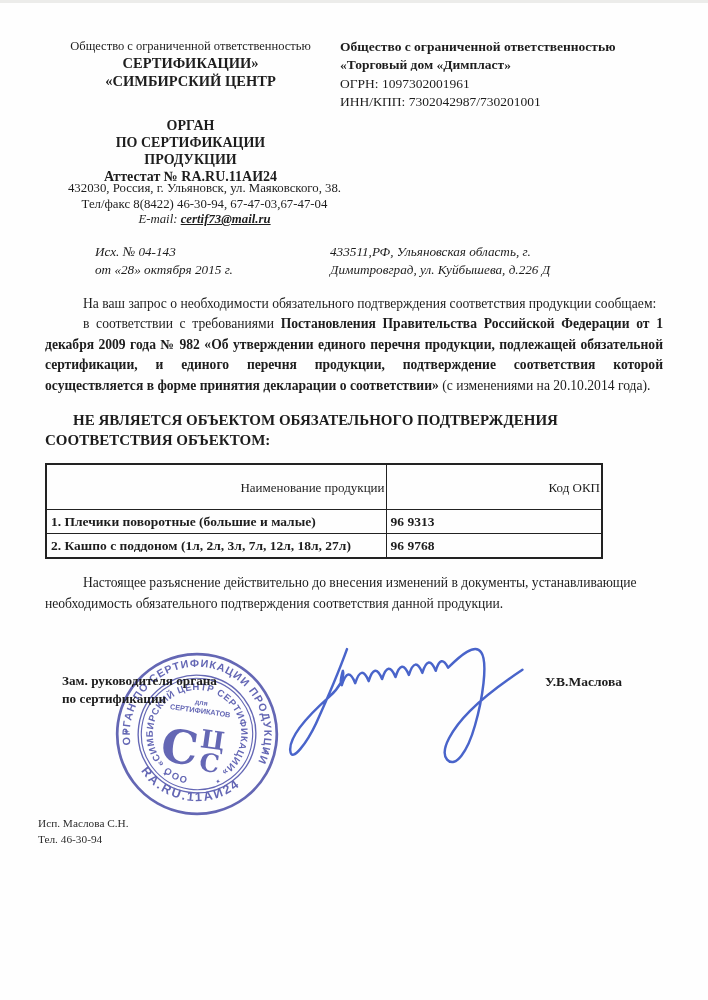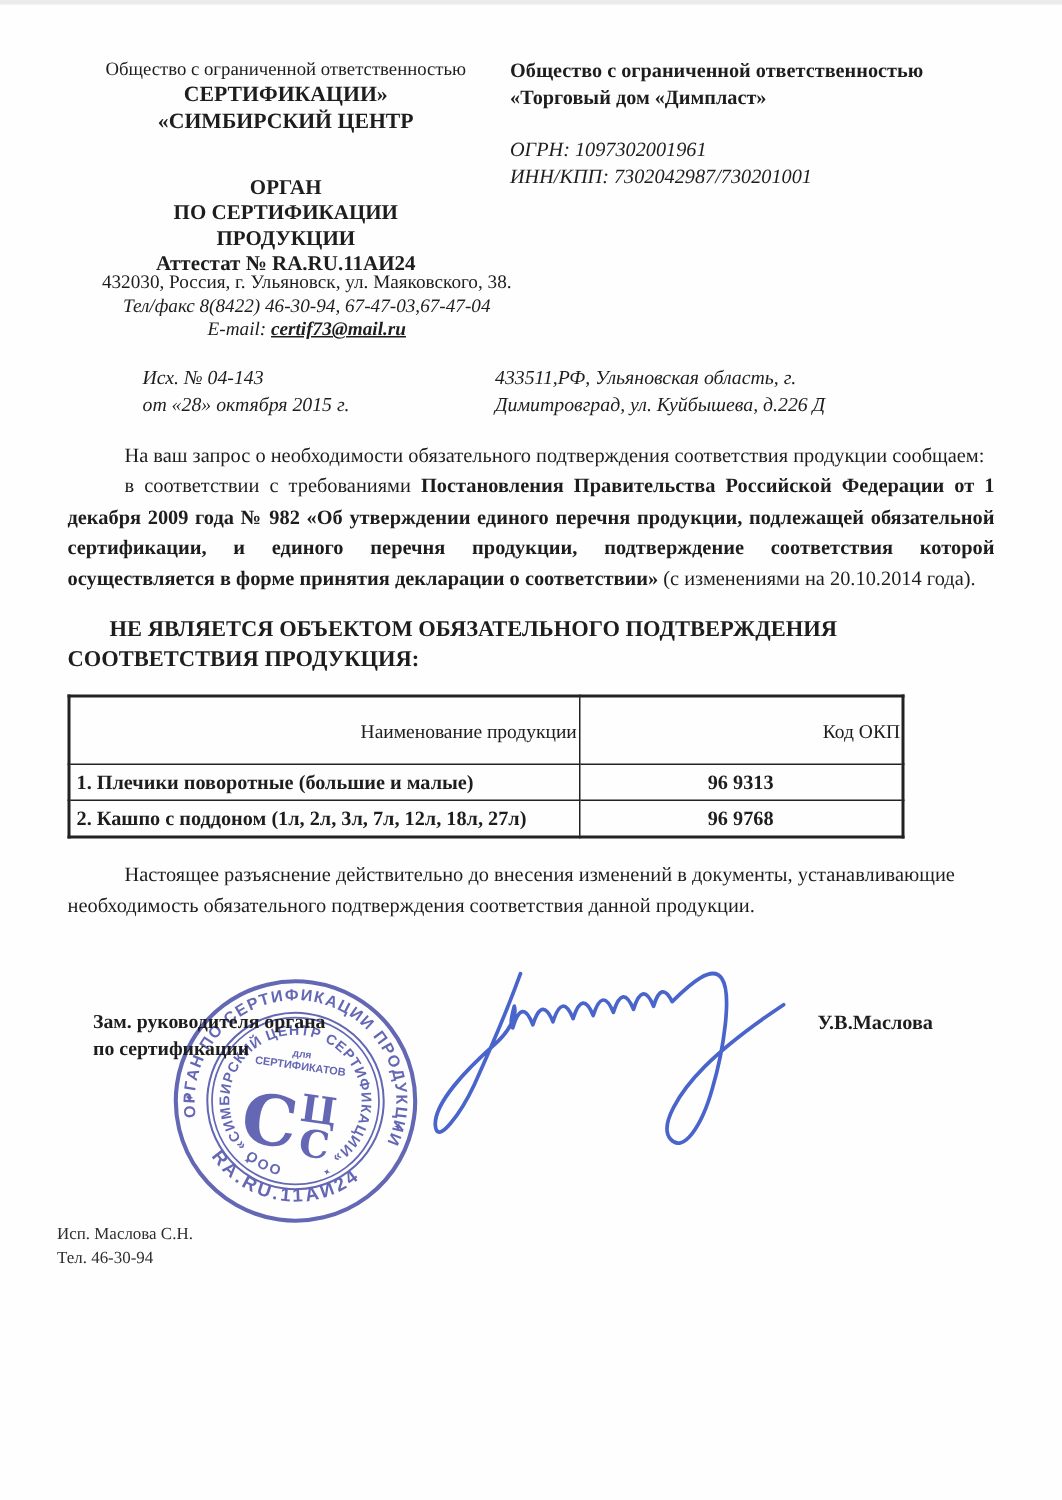--- a/index.html
+++ b/index.html
@@ -16,44 +16,44 @@
   .scan-edge{position:absolute;top:0;left:0;width:708px;height:3px;background:#dcdcd8;opacity:.55;}
   .abs{position:absolute;}
 
   
   .hdr-left{top:38px;left:38px;width:305px;text-align:center;line-height:1.3;}
   .hdr-left .org-type{font-size:12.5px;}
   .hdr-left .org-name{font-size:14.5px;font-weight:bold;line-height:1.25;}
   .hdr-left .organ{margin-top:26px;font-size:14px;font-weight:bold;line-height:1.22;}
   .hdr-right{top:38px;left:340px;width:340px;line-height:1.3;}
   .hdr-right .org{font-size:13.5px;font-weight:bold;line-height:1.3;}
-  .hdr-right .reg{margin-top:18px;font-size:13.5px;line-height:1.3;font-style:italic;}
+  .hdr-right .reg{margin-top:2px;font-size:13.5px;line-height:1.3;}
 
   .contacts{top:181px;left:32px;width:345px;text-align:center;font-size:12.8px;line-height:1.22;}
-  .contacts .phone{font-style:italic;}
+  .contacts .phone{}
   .contacts .email-line{font-style:italic;}
   .contacts .email{font-weight:bold;text-decoration:underline;}
 
   .ref-left{top:243px;left:95px;font-style:italic;font-size:13.2px;line-height:1.35;}
   .ref-right{top:243px;left:330px;font-style:italic;font-size:13.2px;line-height:1.35;}
 
   
   .main-text{top:294px;left:45px;width:618px;font-size:13.6px;line-height:1.5;}
   .main-text p{margin:0;text-align:justify;}
   .p-indent{text-indent:38px;}
   .statement-heading{margin-top:14px !important;font-size:15px;font-weight:bold;line-height:1.35;width:540px;text-align:left !important;text-indent:28px;}
 
   
   table.okp{border-collapse:collapse;margin-top:13px;width:556px;table-layout:fixed;}
   table.okp, table.okp th, table.okp td{border:1.6px solid #222;}
   table.okp{border-width:2px;}
   table.okp th{font-weight:normal;font-size:13px;height:42px;text-align:right;vertical-align:middle;}
   table.okp td{font-weight:bold;font-size:13.5px;height:21px;padding:1px 4px;vertical-align:middle;}
   td.code, col.c2{text-align:center;}
-  td.code{text-align:center;}
+  td.code{text-align:left;}
   .closing{margin-top:14px !important;text-align:left !important;text-indent:38px;width:612px;}
 
   
   .sig-title{top:672px;left:62px;font-size:13.2px;font-weight:bold;line-height:1.35;z-index:5;}
   .sig-name{top:674px;left:545px;font-size:13.5px;font-weight:bold;z-index:5;}
   .stamp-wrap{top:650px;left:113px;width:168px;height:168px;z-index:3;opacity:.85;}
   .sign-wrap{top:636px;left:283px;width:258px;height:146px;z-index:4;opacity:.92;}
 
   .footer{top:816px;left:38px;font-size:11.3px;line-height:1.4;color:#2e2e2e;}
 </style>
@@ -100,21 +100,21 @@
     <div>433511,РФ, Ульяновская область, г.</div>
     <div>Димитровград, ул. Куйбышева, д.226 Д</div>
   </div>
 
   <div class="abs main-text">
     <p class="p-indent">На ваш запрос о необходимости обязательного подтверждения соответствия продукции сообщаем:</p>
     <p class="p-indent"><span>в соответствии с требованиями </span><b>Постановления Правительства Российской Федерации от 1 декабря 2009 года № 982 «Об утверждении единого перечня продукции, подлежащей обязательной сертификации, и единого перечня продукции, подтверждение соответствия которой осуществляется в форме принятия декларации о соответствии»</b><span> (с изменениями на 20.10.2014 года).</span></p>
 
     <p class="statement-heading">
       <span>НЕ ЯВЛЯЕТСЯ ОБЪЕКТОМ ОБЯЗАТЕЛЬНОГО ПОДТВЕРЖДЕНИЯ</span><br>
-      <span>СООТВЕТСТВИЯ ПРОДУКЦИЯ:</span>
+      <span>СООТВЕТСТВИЯ ОБЪЕКТОМ:</span>
     </p>
 
     <table class="okp">
       <colgroup>
           <col style="width:340px">
           <col style="width:216px">
         </colgroup>
       <tbody>
           <tr>
         <th>Наименование продукции</th>

